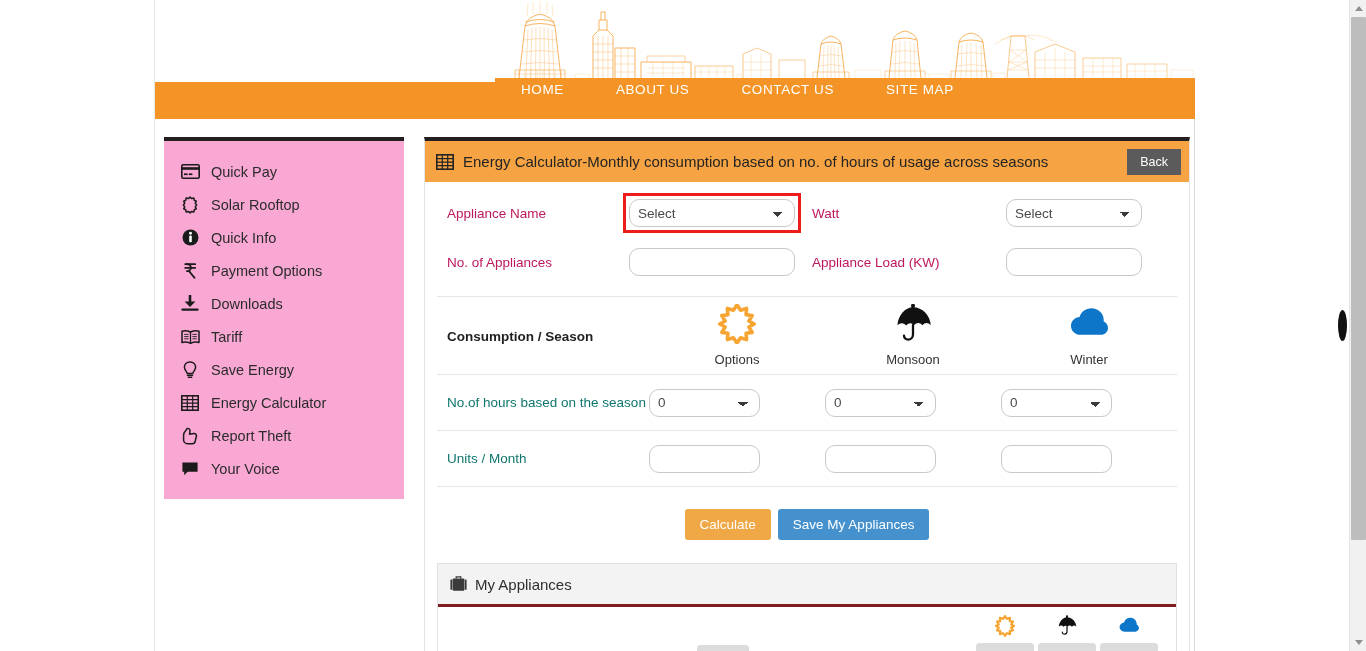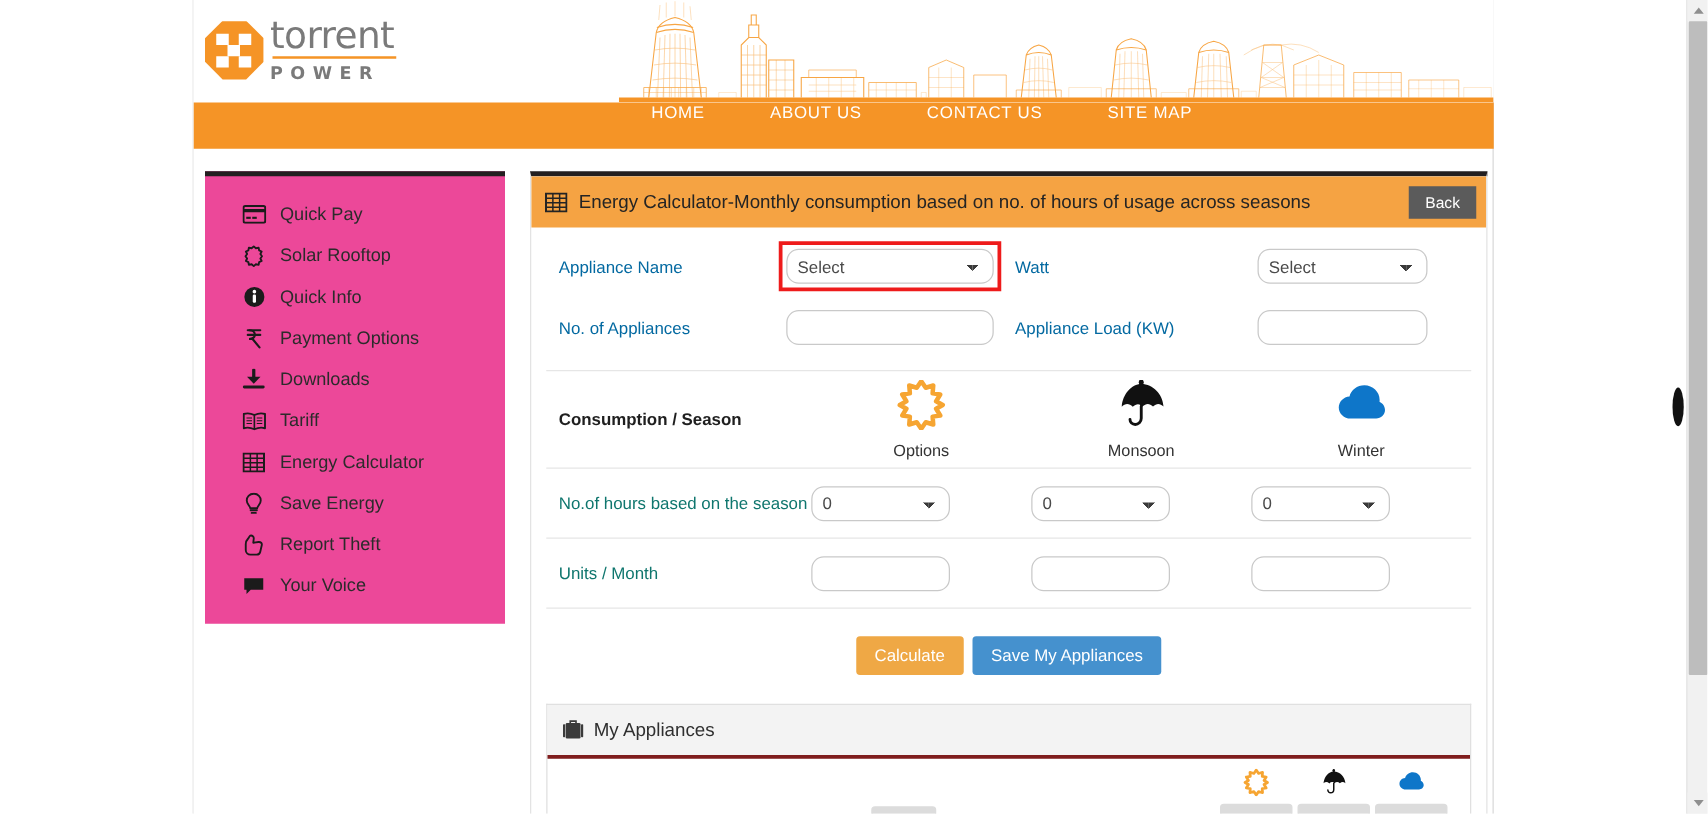--- a/index.html
+++ b/index.html
@@ -86,22 +86,22 @@
     color: #ffffff; font-size: 13.5px; letter-spacing: 0.6px;
     padding: 0 26px; cursor: pointer; white-space: nowrap;
   }
 
   
   #content { position: absolute; left: 0; top: 119px; width: 1040px; height: 532px; }
 
   
   #sidebar {
     position: absolute; left: 9px; top: 18px; width: 240px;
-    background: #ec4899; border-top: 4px solid #231f20;
-    padding: 14px 0 14px 13px;
+    background: #f9a8d4; border-top: 4px solid #231f20;
+    padding: 14px 0 14px 0;
   }
   .side-item {
     display: flex; align-items: center; gap: 11px;
     height: 33px; padding-left: 16px; cursor: pointer;
     color: #2b2b2b; font-size: 14.5px;
   }
   .side-ico {
     width: 20px; display: flex; align-items: center; justify-content: center;
     color: #1b1b1b; flex: 0 0 20px;
   }
@@ -124,21 +124,21 @@
   #panel-title { font-size: 15px; color: #242424; flex: 1; }
   #back-btn {
     background: #5b5b5b; color: #ffffff; font-size: 12.5px;
     padding: 6px 13px; border: none; cursor: pointer;
     font-family: "Liberation Sans", sans-serif;
   }
 
   
   #form-area { padding: 11px 12px 0 12px; }
   .frow { display: flex; align-items: center; margin-bottom: 9px; }
-  .flabel { font-size: 13.5px; color: #0369a1; }
+  .flabel { font-size: 13.5px; color: #be185d; }
   .lbl-a { width: 186px; padding-left: 10px; }
   .lbl-b { width: 205px; padding-left: 11px; }
 
   .sel, .txt {
     height: 28px; border: 1px solid #c9c9c9; background: #ffffff;
     font-size: 13.5px; color: #4a4a4a; font-family: "Liberation Sans", sans-serif;
     padding: 0 8px; border-radius: 10px; outline: none;
   }
   .sel {
     -webkit-appearance: none; appearance: none;
@@ -233,33 +233,20 @@
 
 <div id="viewport">
 
   <div id="left-gutter"></div>
   <div id="right-gutter"></div>
 
   <div id="page">
 
     <div id="masthead">
 
-      <div id="logo">
-        <div class="logo-mark">
-          <i class="lm1"></i>
-            <i class="lm2"></i>
-            <i class="lm3"></i>
-            <i class="lm4"></i>
-            <i class="lm5"></i>
-        </div>
-        <div class="logo-words">
-          <div class="logo-torrent">torrent</div>
-          <div class="logo-power">POWER</div>
-        </div>
-      </div>
 
       <div id="banner-art">
         <svg width="700" height="82" viewBox="0 0 700 82" aria-hidden="true">
           <g stroke="#F7A13A" stroke-width="0.85" fill="none" opacity="0.95">
 
             <path d="M24 78 L30 26 Q32 17 45 14 Q58 17 60 26 L66 78"></path>
             <path d="M30 26 Q45 21 60 26"></path>
             <path d="M30.5 22 Q45 17 59.5 22"></path>
             <g stroke-width="0.5" opacity="0.7">
               <path d="M33 30 L31 78"></path>
@@ -449,37 +436,37 @@
                 <path d="M3.2 5.4 H7.6 M3.2 7.6 H7.6 M3.2 9.8 H7.6" stroke="#1b1b1b" stroke-width="0.9"></path>
                 <path d="M11.4 5.4 H15.8 M11.4 7.6 H15.8 M11.4 9.8 H15.8" stroke="#1b1b1b" stroke-width="0.9"></path>
               </svg>
           </span>
           <span>Tariff</span>
         </div>
 
 
         <div class="side-item">
           <span class="side-ico">
+            <svg width="14" height="18" viewBox="0 0 14 18">
+                <path d="M7 1 C10.6 1 12.6 3.6 12.6 6.3 C12.6 9 10.2 10.5 9.7 12.6 H4.3 C3.8 10.5 1.4 9 1.4 6.3 C1.4 3.6 3.4 1 7 1 Z" fill="none" stroke="#1b1b1b" stroke-width="1.5"></path>
+                <path d="M4.5 14.2 H9.5 M5.3 16.3 H8.7" stroke="#1b1b1b" stroke-width="1.5" stroke-linecap="round"></path>
+              </svg>
+          </span>
+          <span>Save Energy</span>
+        </div>
+
+        <div class="side-item">
+          <span class="side-ico">
             <svg width="18" height="16" viewBox="0 0 18 16">
                 <rect x="0.8" y="0.8" width="16.4" height="14.4" fill="none" stroke="#1b1b1b" stroke-width="1.6"></rect>
                 <path d="M0.8 4.6 H17.2 M0.8 8.2 H17.2 M0.8 11.7 H17.2" stroke="#1b1b1b" stroke-width="1.2"></path>
                 <path d="M6.3 0.8 V15.2 M11.7 0.8 V15.2" stroke="#1b1b1b" stroke-width="1.2"></path>
               </svg>
           </span>
           <span>Energy Calculator</span>
-        </div>
-
-        <div class="side-item">
-          <span class="side-ico">
-            <svg width="14" height="18" viewBox="0 0 14 18">
-                <path d="M7 1 C10.6 1 12.6 3.6 12.6 6.3 C12.6 9 10.2 10.5 9.7 12.6 H4.3 C3.8 10.5 1.4 9 1.4 6.3 C1.4 3.6 3.4 1 7 1 Z" fill="none" stroke="#1b1b1b" stroke-width="1.5"></path>
-                <path d="M4.5 14.2 H9.5 M5.3 16.3 H8.7" stroke="#1b1b1b" stroke-width="1.5" stroke-linecap="round"></path>
-              </svg>
-          </span>
-          <span>Save Energy</span>
         </div>
 
         <div class="side-item">
           <span class="side-ico">
             <svg width="18" height="18" viewBox="0 0 18 18">
                 <path d="M6.2 1.5 C7.8 1.1 9.2 2.3 9 4 L8.6 7.2 L12.8 6.6 C14.6 6.4 15.8 7.6 15.4 9.2 L14.2 14.4 C13.9 15.9 12.7 16.7 11.3 16.7 H6.4 C4.3 16.7 2.6 15 2.6 12.9 V8.3 C2.6 6.2 3.4 5 4.4 4 C5.1 3.3 5.4 2.4 5.4 2.4 Z" fill="none" stroke="#1b1b1b" stroke-width="1.5" stroke-linejoin="round"></path>
               </svg>
           </span>
           <span>Report Theft</span>
         </div>

